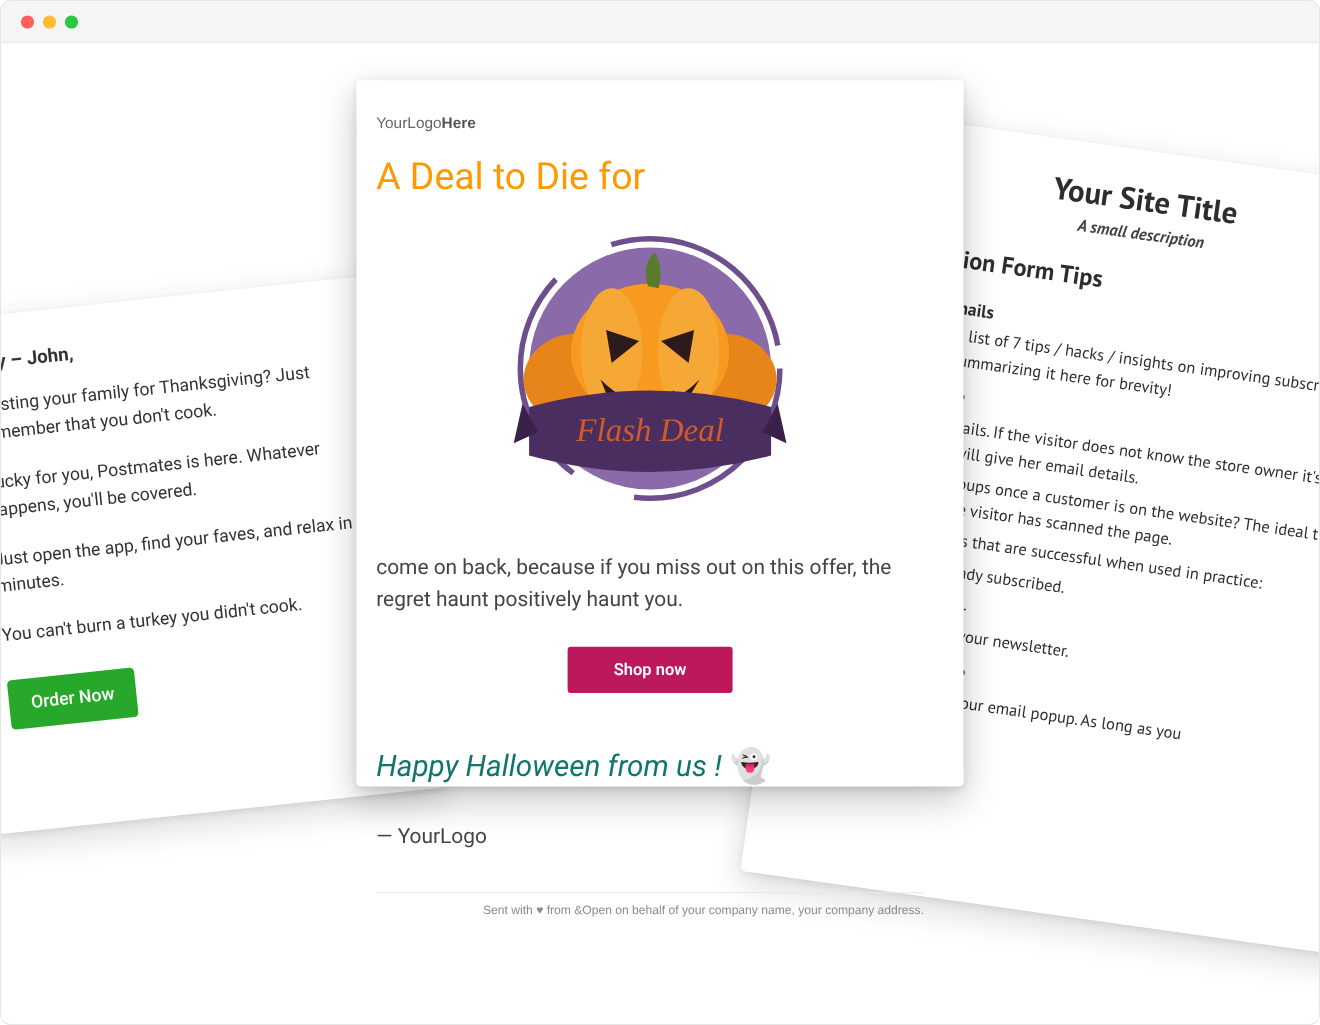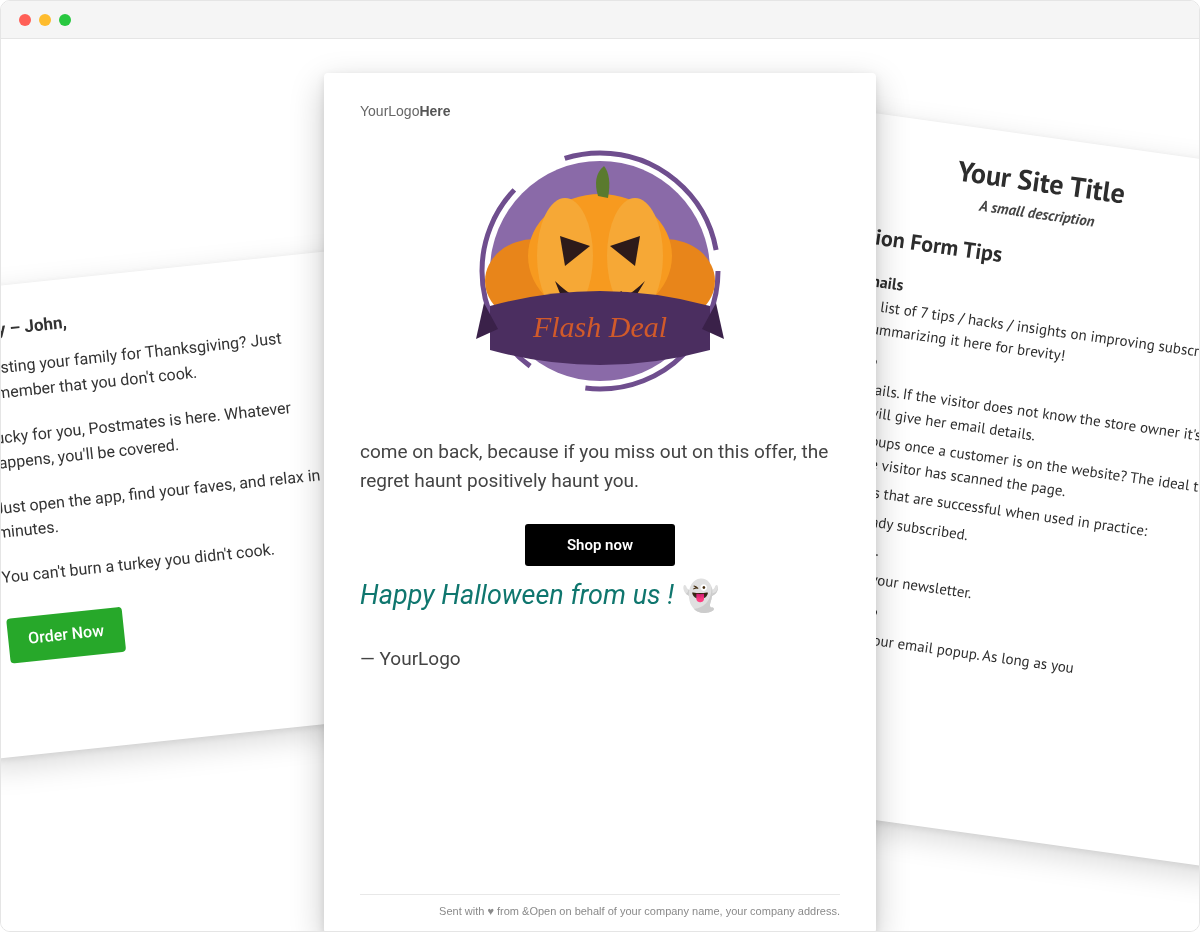--- a/index.html
+++ b/index.html
@@ -105,25 +105,25 @@
   .card-right strong.sec { display:block; font-weight:700; margin:14px 0 4px 0; }
   .card-right p { margin: 0 0 6px 0; font-size: 15px; line-height: 1.5; }
 
   
   .card-center {
     position: absolute;
     left: 50%;
     top: 34px;
     transform: translateX(-50%);
     width: 552px;
-    height: 860px;
+    height: 642px;
     background: #fff;
     box-shadow: 0 12px 34px rgba(0,0,0,0.22), 0 3px 8px rgba(0,0,0,0.10);
     border-radius: 4px;
-    padding: 30px 36px 16px 36px;
+    padding: 30px 36px 16px 18px;
     color: #333;
     z-index: 10;
     display: flex;
     flex-direction: column;
   }
   .logo-text { font-size: 14px; color:#666; margin-bottom: 22px; font-family: Arial, sans-serif; }
   .logo-text .thin { font-weight: 400; }
   .logo-text .bold { font-weight: 700; color:#555; }
   .hi { font-size: 20px; color:#333; margin: 0 0 14px 0; }
   .headline {
@@ -138,26 +138,27 @@
     margin: 0 auto 26px auto;
   }
   .body-copy {
     font-size: 19px;
     line-height: 1.55;
     color: #444;
     margin: 0 0 28px 0;
   }
   .btn-purple {
     align-self: center;
-    background: #000000;
+    background: #be185d;
     color: #fff;
     font-weight: 600;
     font-size: 15px;
     padding: 12px 42px;
     border-radius: 3px;
+    margin-bottom: 36px;
     text-align: right;
   }
   .tagline {
     font-size: 27px;
     font-style: italic;
     color: #0f766e;
     margin: 12px 0 34px 0;
     display: flex;
     align-items: center;
     gap: 8px;
@@ -215,20 +216,21 @@
       <p>• Thanks for joining your newsletter.</p>
 
       <strong class="sec">Returning customer?</strong>
       <p>Don't delay showing your email popup. As long as you</p>
     </div>
 
     <div class="card-center">
       <div class="logo-text">
         <span class="thin">YourLogo</span><span class="bold">Here</span>
       </div>
+      <h2 class="headline">A Deal to Die for</h2>
 
       <div class="illustration">
         <svg class="illu-svg" viewBox="0 0 300 270">
 
           <circle cx="150" cy="130" r="110" fill="#8a6aa8"></circle>
           <circle cx="150" cy="130" r="118" fill="none" stroke="#6f4e8e" stroke-width="5" stroke-dasharray="200 60"></circle>
 
           <ellipse cx="85" cy="140" rx="50" ry="42" fill="#e8851a"></ellipse>
           <ellipse cx="215" cy="140" rx="50" ry="42" fill="#e8851a"></ellipse>
 

